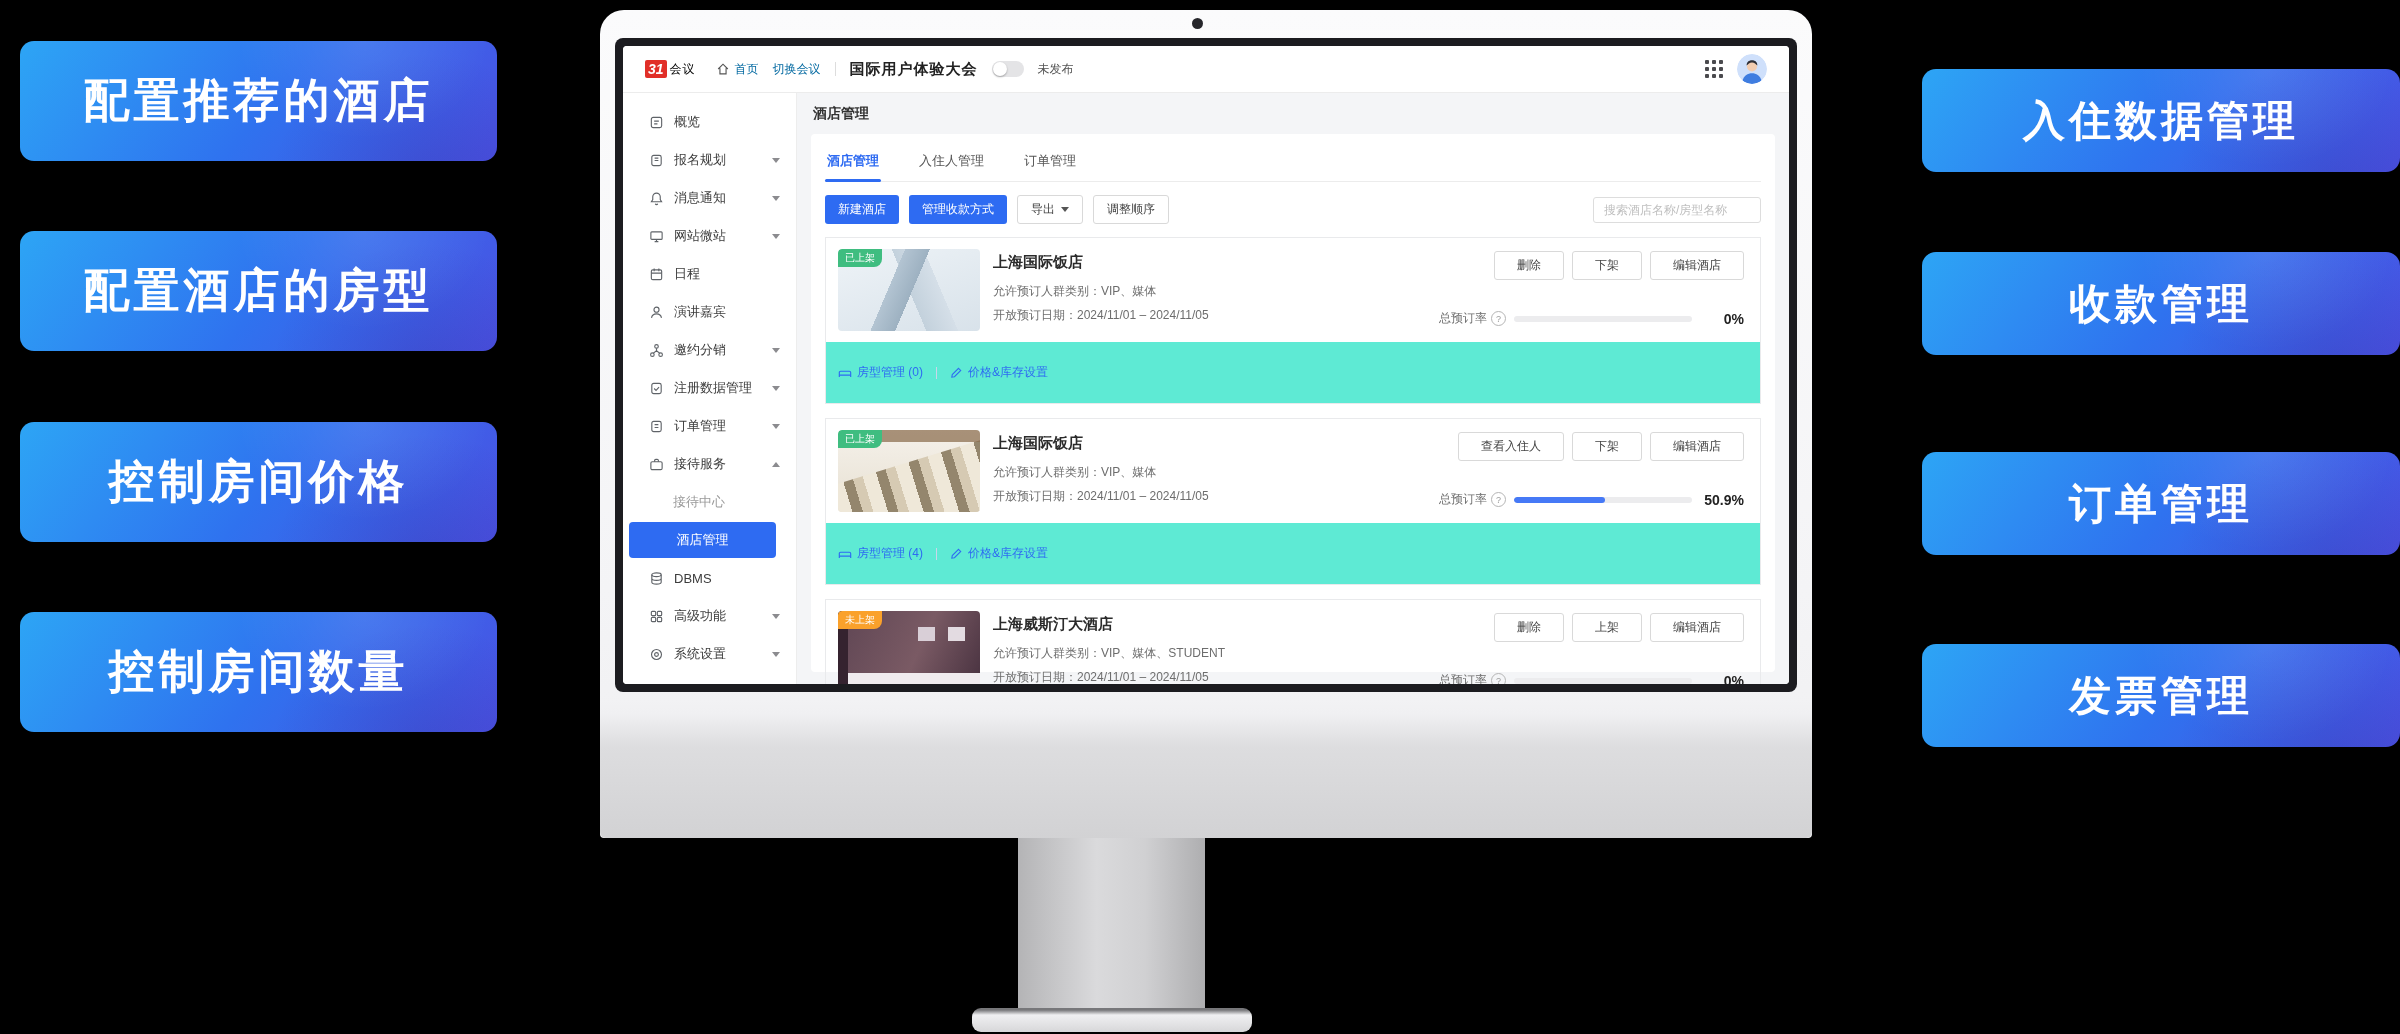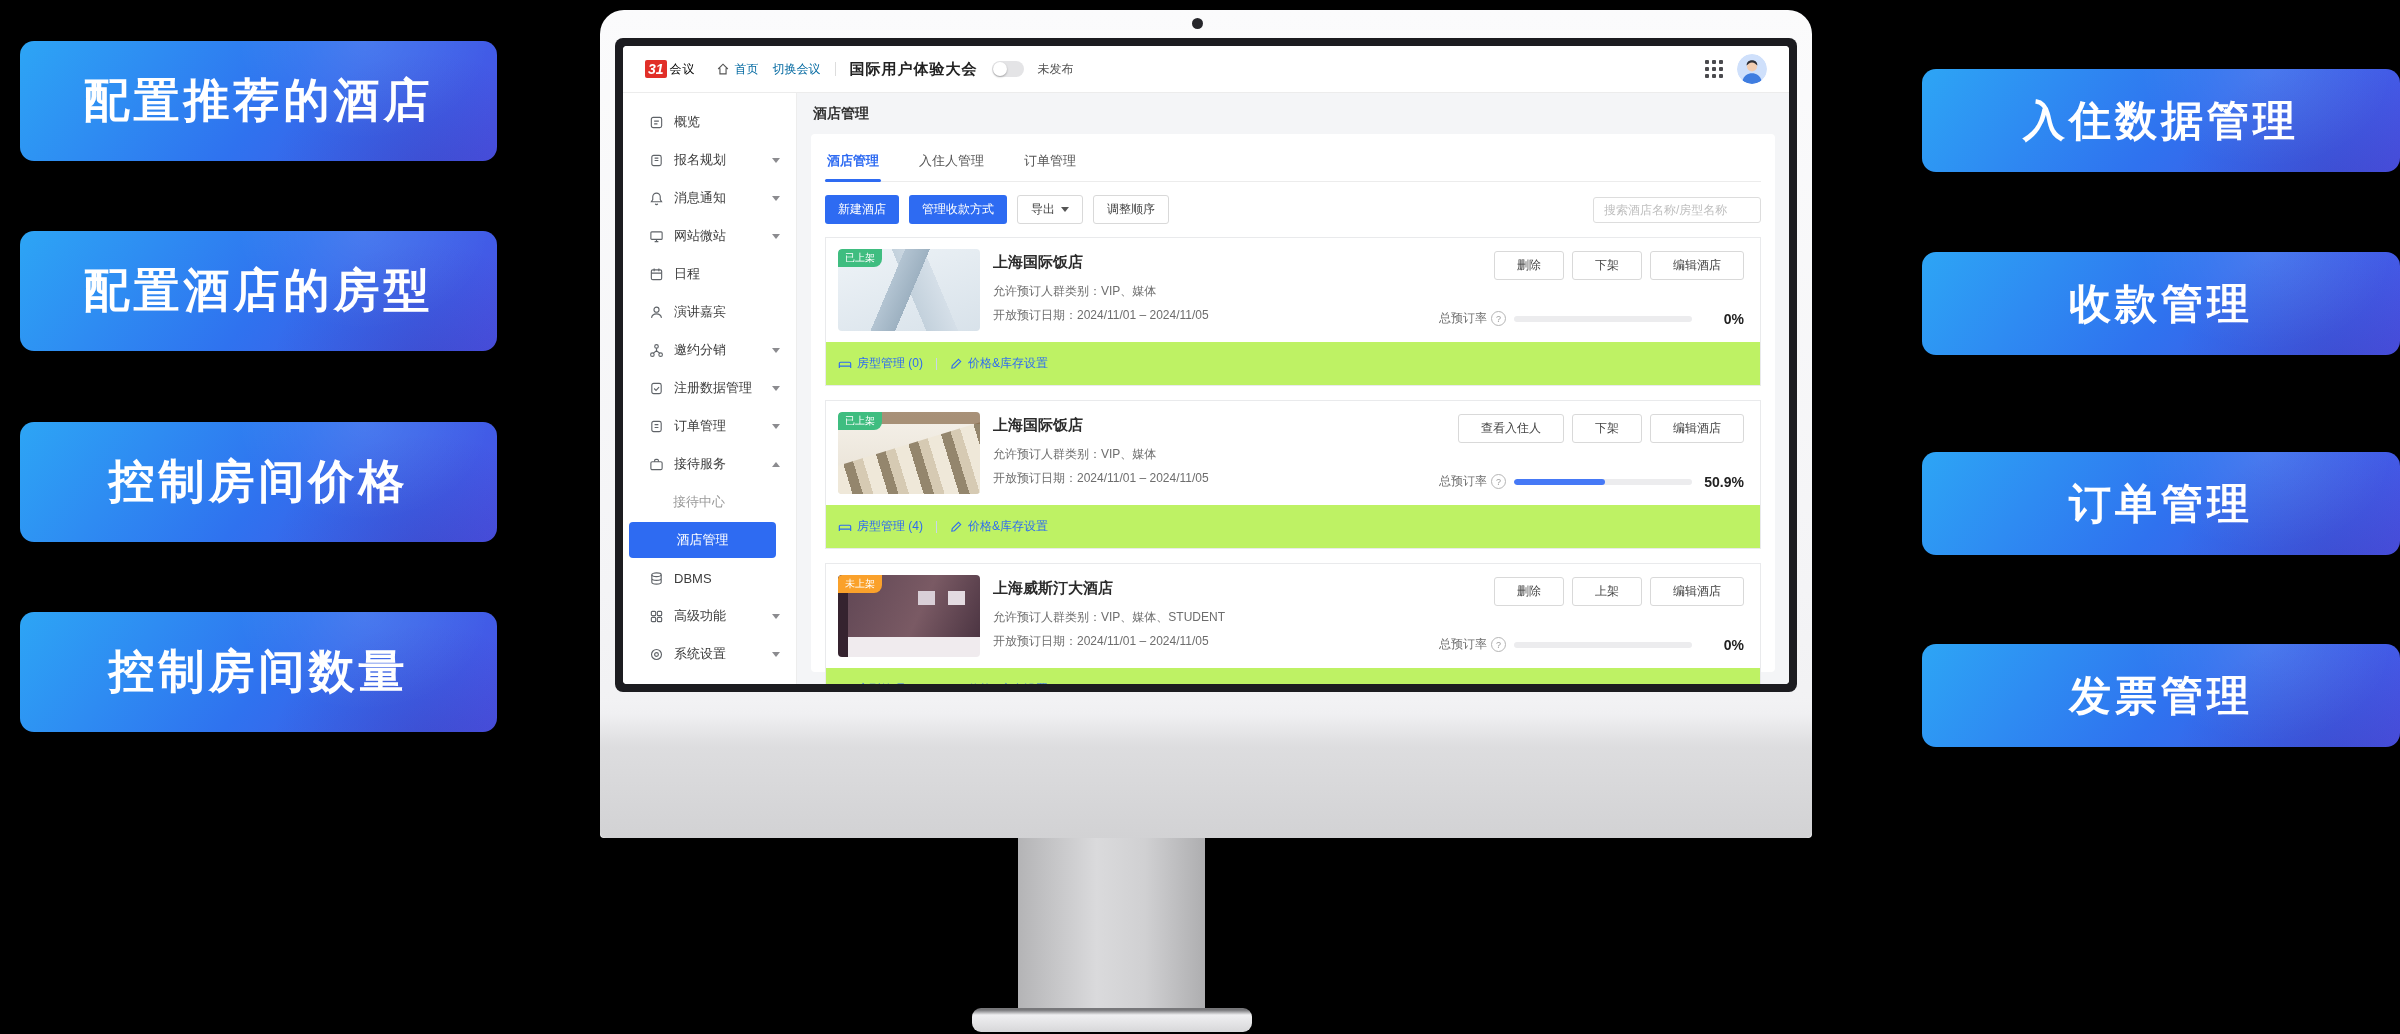--- a/index.html
+++ b/index.html
@@ -96,21 +96,21 @@
   .card-right{display:flex;flex-direction:column;align-items:flex-end;justify-content:space-between;padding:2px 4px 4px 0;}
   .card-actions{display:flex;gap:8px;}
   .btn-sm{border:1px solid #d9d9d9;border-radius:3px;background:#fff;font-size:12px;color:#444;padding:5px 22px;cursor:pointer;}
   .rate{display:flex;align-items:center;gap:8px;}
   .rate-label{font-size:12px;color:#6d6d6d;display:flex;align-items:center;gap:4px;}
   .qmark{width:13px;height:13px;border:1px solid #b5b5b5;border-radius:50%;font-size:9px;color:#9a9a9a;
          display:inline-flex;align-items:center;justify-content:center;}
   .track{width:178px;height:6px;background:#ececee;border-radius:3px;overflow:hidden;}
   .fill{height:100%;background:#4679f6;border-radius:3px;width:0;}
   .pct{font-size:14px;font-weight:700;color:#222;min-width:44px;text-align:right;}
-  .card-foot{background:#bef264;padding:13px 12px;display:flex;align-items:center;gap:13px;font-size:12px;color:#2e6bf2;}
+  .card-foot{background:#5eead4;padding:22px 12px;display:flex;align-items:center;gap:13px;font-size:12px;color:#2e6bf2;}
   .foot-link{display:flex;align-items:center;gap:5px;cursor:pointer;}
   .foot-div{width:1px;height:12px;background:#c9d6ea;}
 
   
   .img-sky{background:
     linear-gradient(113deg,rgba(0,0,0,0) 38%,#b3c4d2 38%,#9db1c1 52%,rgba(0,0,0,0) 52%),
     linear-gradient(67deg,rgba(0,0,0,0) 50%,#c3d1dc 50%,#d5dfe8 68%,rgba(0,0,0,0) 68%),
     linear-gradient(160deg,#eef3f7,#d8e2ea);}
   .img-pillow{background:linear-gradient(180deg,#f5f1ea 0%,#e7e0d2 100%);}
   .img-pillow::before{content:'';position:absolute;width:170%;height:95%;left:-15%;top:30%;

